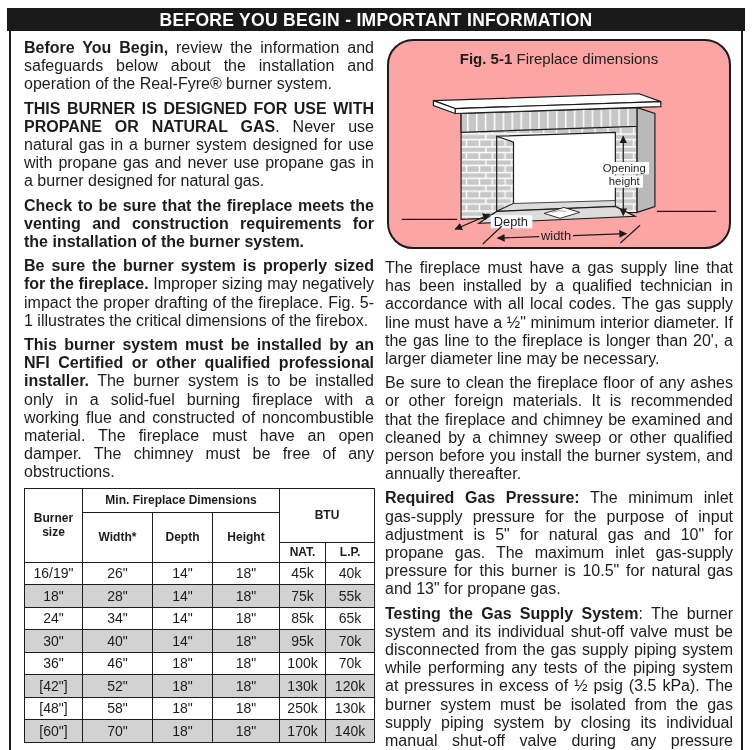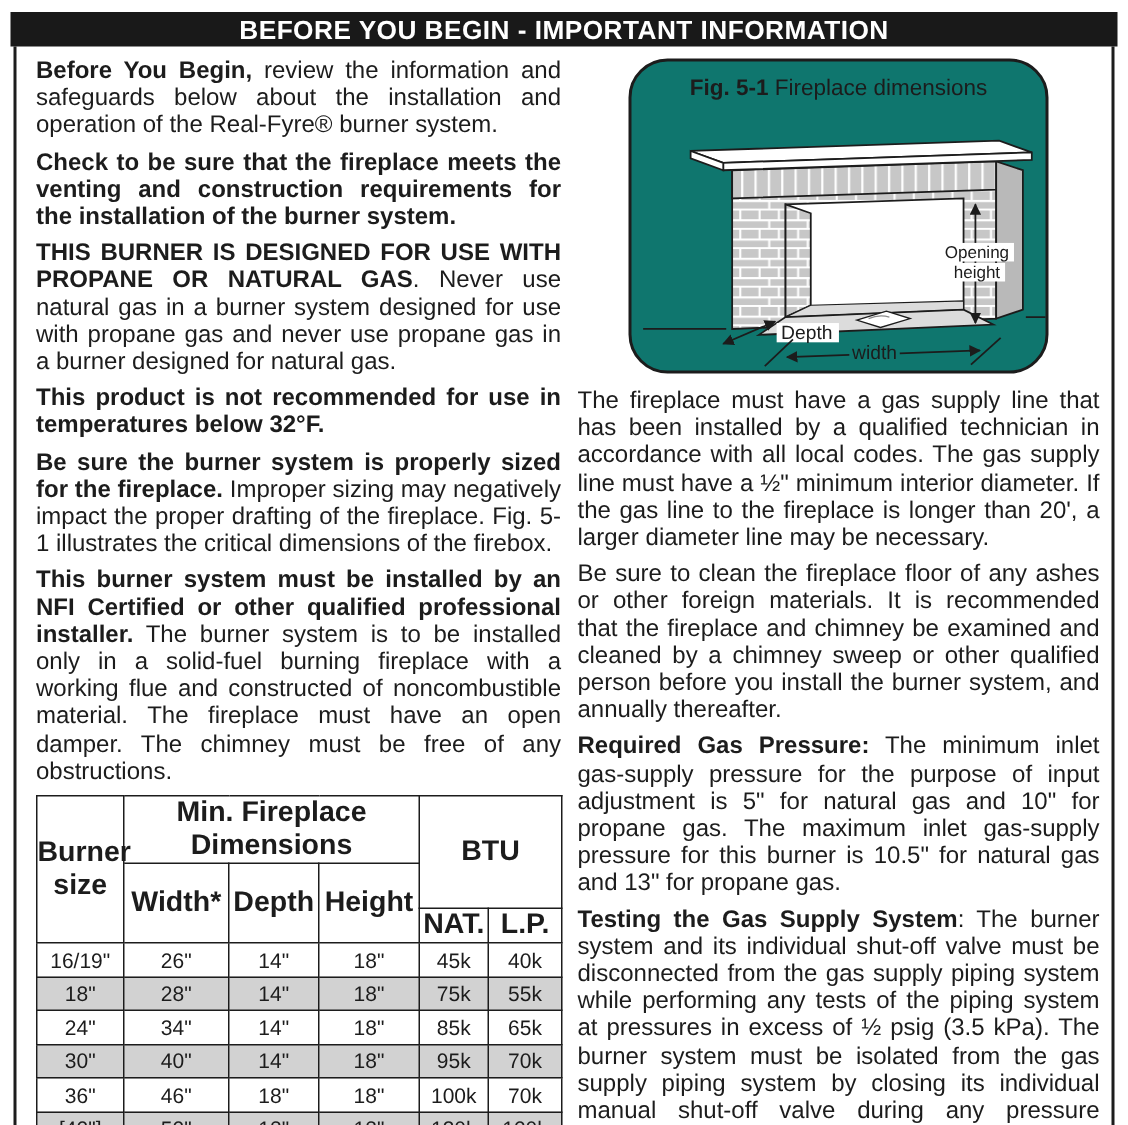--- a/index.html
+++ b/index.html
@@ -20,46 +20,45 @@
   }
   .col-left{position:absolute;left:13px;top:8px;width:350px;}
   .col-right{position:absolute;left:374px;top:8px;width:348px;}
   .para{font-size:16px;line-height:18.2px;text-align:justify;margin:0 0 6px 0;}
   .para b{font-weight:700;}
   
   .dim-table{width:350px;border-collapse:collapse;table-layout:fixed;margin-top:3px;}
   .dim-table th,.dim-table td{
     border:1.6px solid #1c1c1c;text-align:center;vertical-align:middle;padding:0;
   }
-  .dim-table th{font-weight:700;font-size:19px;}
+  .dim-table th{font-weight:700;font-size:12px;}
   .dim-table td{font-size:14px;height:21.5px;}
   .hr1{height:24px;} .hr2{height:30px;margin-top:21px;} .hr3{height:20px;}
   .r-shade td{background:#d2d2d2;}
   
   .figure{
-    width:280px;height:210px;border:2px solid #1c1c1c;border-radius:26px;
-    box-sizing:border-box;margin:0 auto 10px auto;overflow:hidden;background:#0f766e;
+    width:344px;height:210px;border:2px solid #1c1c1c;border-radius:26px;
+    box-sizing:border-box;margin:0 auto 10px auto;overflow:hidden;background:#fca5a5;
   }
   .fig-caption{text-align:center;font-size:15px;margin-top:9px;}
   .fig-caption b{font-weight:700;}
   .fig-svg{display:block;margin:2px auto 0 auto;}
   svg text{font-family:"Liberation Sans",sans-serif;fill:#1c1c1c;}
 </style>
 </head>
 <body>
 
 <div class="titlebar">BEFORE YOU BEGIN - IMPORTANT INFORMATION</div>
 
 <div class="frame">
 
   <div class="col-left">
     <p class="para"><b>Before You Begin,</b><span> review the information and safeguards below about the installation and operation of the Real-Fyre® burner system.</span></p>
+    <p class="para"><b>THIS BURNER IS DESIGNED FOR USE WITH PROPANE OR NATURAL GAS</b><span>. Never use natural gas in a burner system designed for use with propane gas and never use propane gas in a burner designed for natural gas.</span></p>
     <p class="para"><b>Check to be sure that the fireplace meets the venting and construction requirements for the installation of the burner system.</b><span></span></p>
-    <p class="para"><b>THIS BURNER IS DESIGNED FOR USE WITH PROPANE OR NATURAL GAS</b><span>. Never use natural gas in a burner system designed for use with propane gas and never use propane gas in a burner designed for natural gas.</span></p>
-    <p class="para"><b>This product is not recommended for use in temperatures below 32°F.</b><span></span></p>
     <p class="para"><b>Be sure the burner system is properly sized for the fireplace.</b><span> Improper sizing may negatively impact the proper drafting of the fireplace. Fig. 5-1 illustrates the critical dimensions of the firebox.</span></p>
     <p class="para"><b>This burner system must be installed by an NFI Certified or other qualified professional installer.</b><span> The burner system is to be installed only in a solid-fuel burning fireplace with a working flue and constructed of noncombustible material. The fireplace must have an open damper. The chimney must be free of any obstructions.</span></p>
 
     <table class="dim-table">
       <colgroup>
         <col style="width:58px">
           <col style="width:70px">
           <col style="width:60px">
         <col style="width:67px">
           <col style="width:46px">

